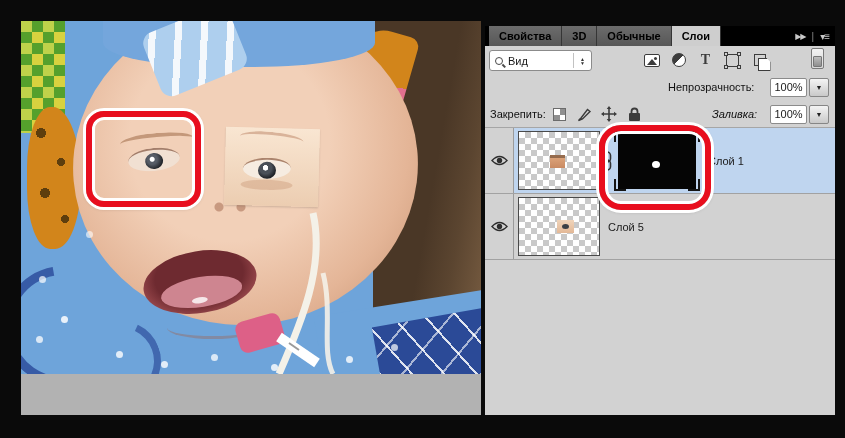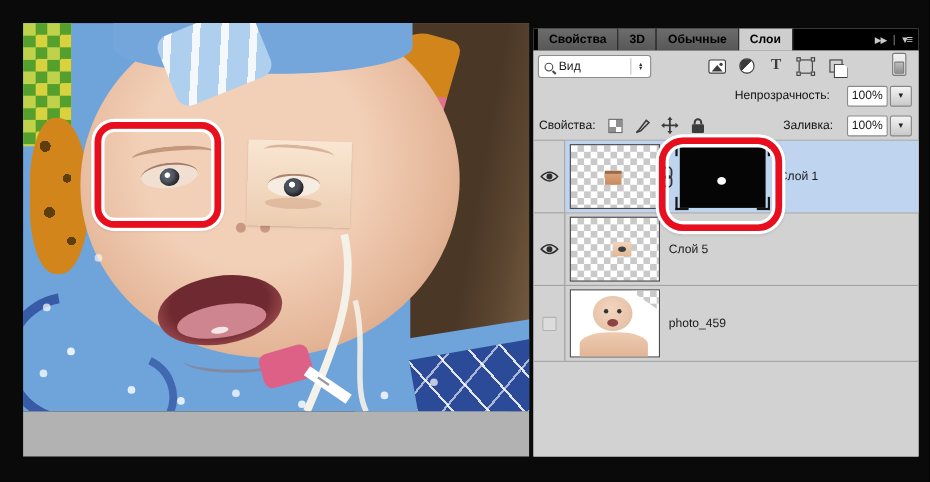--- a/index.html
+++ b/index.html
@@ -244,21 +244,21 @@
         <div class="switch"></div>
       </div>
 
       <div class="row-blend">
         <span class="lbl" style="left:183px;top:7px;">Непрозрачность:</span>
         <span class="valbox" style="left:285px;top:4px;">100%</span>
         <span class="arrowbtn" style="left:324px;top:4px;">▼</span>
       </div>
 
       <div class="row-lock">
-        <span class="lbl" style="left:5px;top:7px;">Свойства:</span>
+        <span class="lbl" style="left:5px;top:7px;">Закрепить:</span>
         <div class="lkicons">
           <span class="lk">
               <span class="ic-checker"></span>
             </span>
           <span class="lk">
             <svg width="15" height="15" viewBox="0 0 15 15">
                 <path d="M1.5 13.5 L4 11 L10.5 2.5 L13 4.5 L5.5 12 Z" fill="none" stroke="#3c3c3c" stroke-width="1.4"></path>
                 <path d="M1.5 13.5 L4.5 12.5 L3 11.2 Z" fill="#3c3c3c"></path>
               </svg>
           </span>
@@ -267,21 +267,21 @@
                 <path d="M8 0 L10.3 3 H8.8 V7.2 H13 V5.7 L16 8 L13 10.3 V8.8 H8.8 V13 H10.3 L8 16 L5.7 13 H7.2 V8.8 H3 V10.3 L0 8 L3 5.7 V7.2 H7.2 V3 H5.7 Z" fill="#3c3c3c"></path>
               </svg>
           </span>
           <span class="lk">
             <svg width="13" height="15" viewBox="0 0 13 15">
                 <rect x="1" y="6" width="11" height="8" rx="1" fill="#3c3c3c"></rect>
                 <path d="M3.5 6 V4.5 a3 3 0 0 1 6 0 V6" fill="none" stroke="#3c3c3c" stroke-width="1.8"></path>
               </svg>
           </span>
         </div>
-        <span class="lbl" style="left:227px;top:7px;">Заливка:</span>
+        <span class="lbl" style="left:227px;top:7px;font-style:italic;">Заливка:</span>
         <span class="valbox" style="left:285px;top:4px;">100%</span>
         <span class="arrowbtn" style="left:324px;top:4px;">▼</span>
       </div>
 
       <div class="layers">
 
         <div class="lrow sel" style="height:66px;">
           <div class="viscol">
             <svg width="17" height="11" viewBox="0 0 17 11">
                 <path d="M1 5.5 Q8.5 -2.5 16 5.5 Q8.5 13.5 1 5.5 Z" fill="none" stroke="#2e2e2e" stroke-width="1.4"></path>
@@ -318,36 +318,20 @@
           </div>
           <div class="rowcontent">
             <div class="thumb">
               <div class="patchmini" style="left:38px;top:22px;width:17px;height:13px;background:linear-gradient(#f0d4ba,#e3b896);"></div>
               <div class="patchmini" style="left:43px;top:26px;width:7px;height:5px;border-radius:50%;background:#3a3f46;"></div>
             </div>
             <span class="lname">Слой 5</span>
           </div>
         </div>
 
-        <div class="lrow" style="height:69px;">
-          <div class="viscol">
-            <span class="eyewell"></span>
-          </div>
-          <div class="rowcontent">
-            <div class="thumb" style="height:62px;background:#fff;">
-              <div class="patchmini" style="right:0;top:0;width:26px;height:18px;background:conic-gradient(#c9c9c9 0 25%,#fff 0 50%,#c9c9c9 0 75%,#fff 0) 0 0/12px 12px;clip-path:polygon(0 0,100% 0,100% 100%);"></div>
-              <div class="patchmini" style="left:20px;top:5px;width:36px;height:32px;border-radius:50%;background:radial-gradient(circle at 45% 40%,#f2d6c0,#e2b99c);"></div>
-              <div class="patchmini" style="left:30px;top:17px;width:4px;height:4px;border-radius:50%;background:#333;"></div>
-              <div class="patchmini" style="left:42px;top:17px;width:4px;height:4px;border-radius:50%;background:#333;"></div>
-              <div class="patchmini" style="left:33px;top:26px;width:10px;height:7px;border-radius:50%;background:#8e4246;"></div>
-              <div class="patchmini" style="left:8px;top:38px;width:62px;height:24px;border-radius:45% 45% 0 0;background:linear-gradient(#eecbb0,#e0b394);"></div>
-            </div>
-            <span class="lname">photo_459</span>
-          </div>
-        </div>
 
 
         <div class="footer-strip"></div>
       </div>
     </div>
   </div>
 
   <div class="ring ring-mask"></div>
 
 </div>

